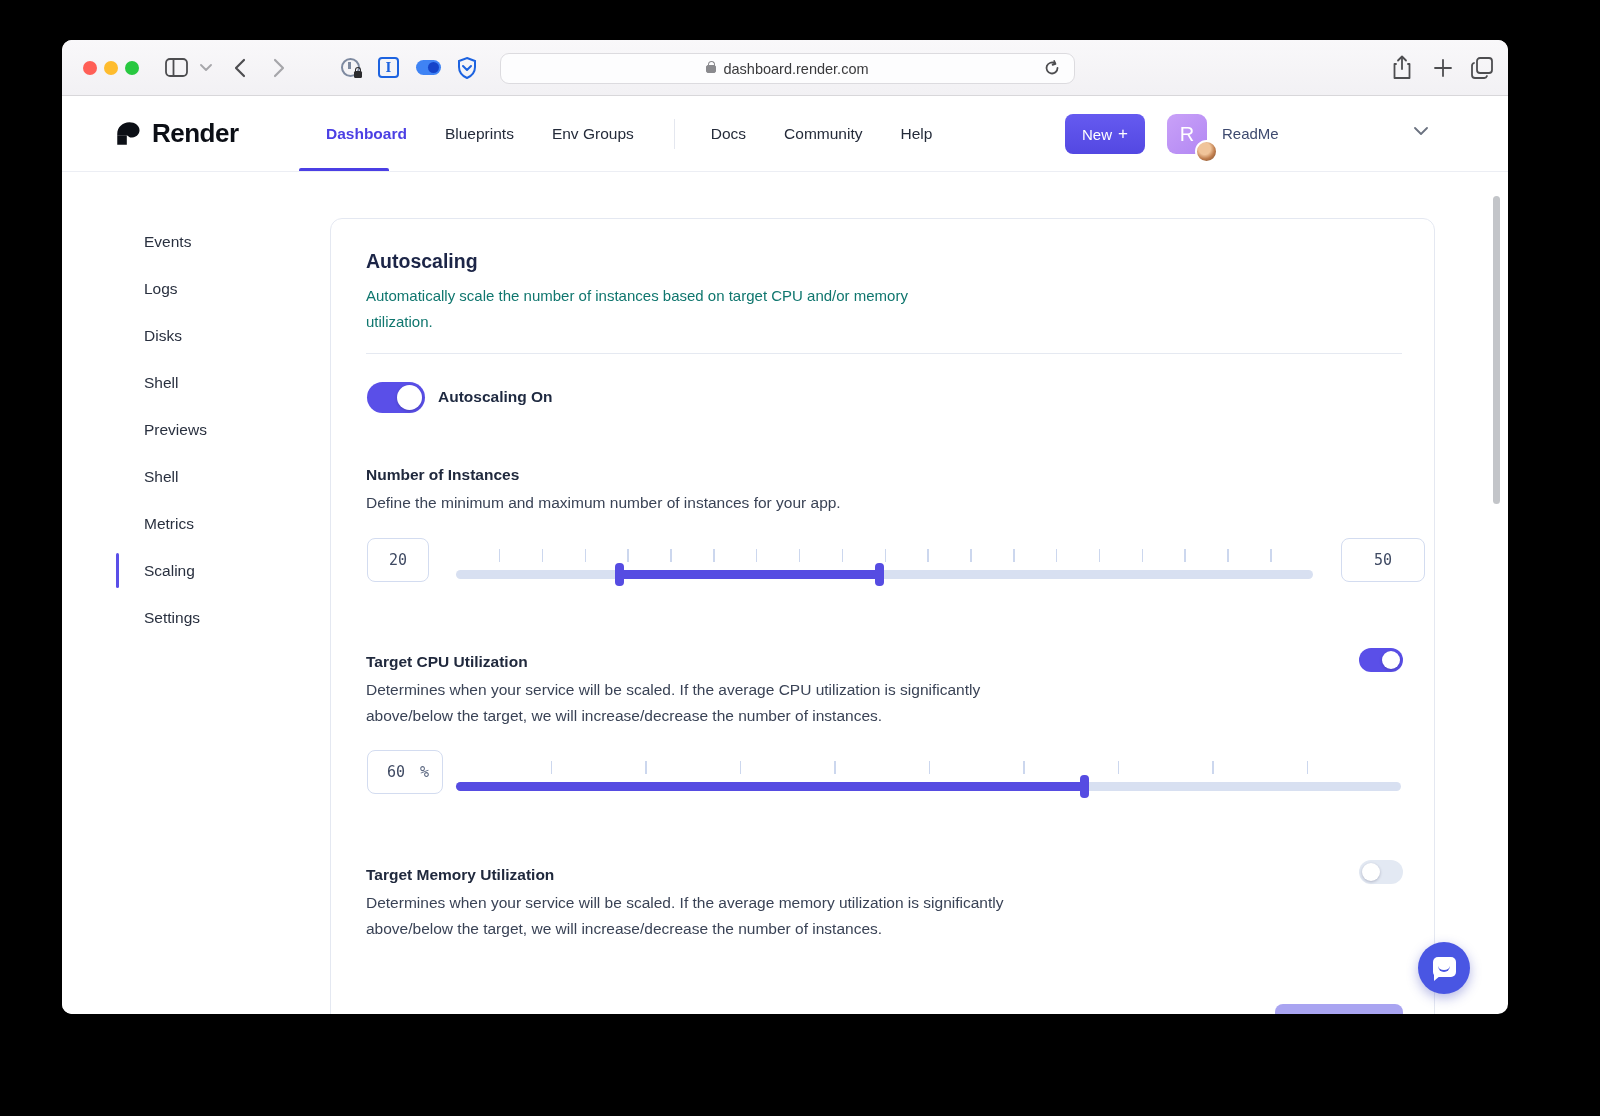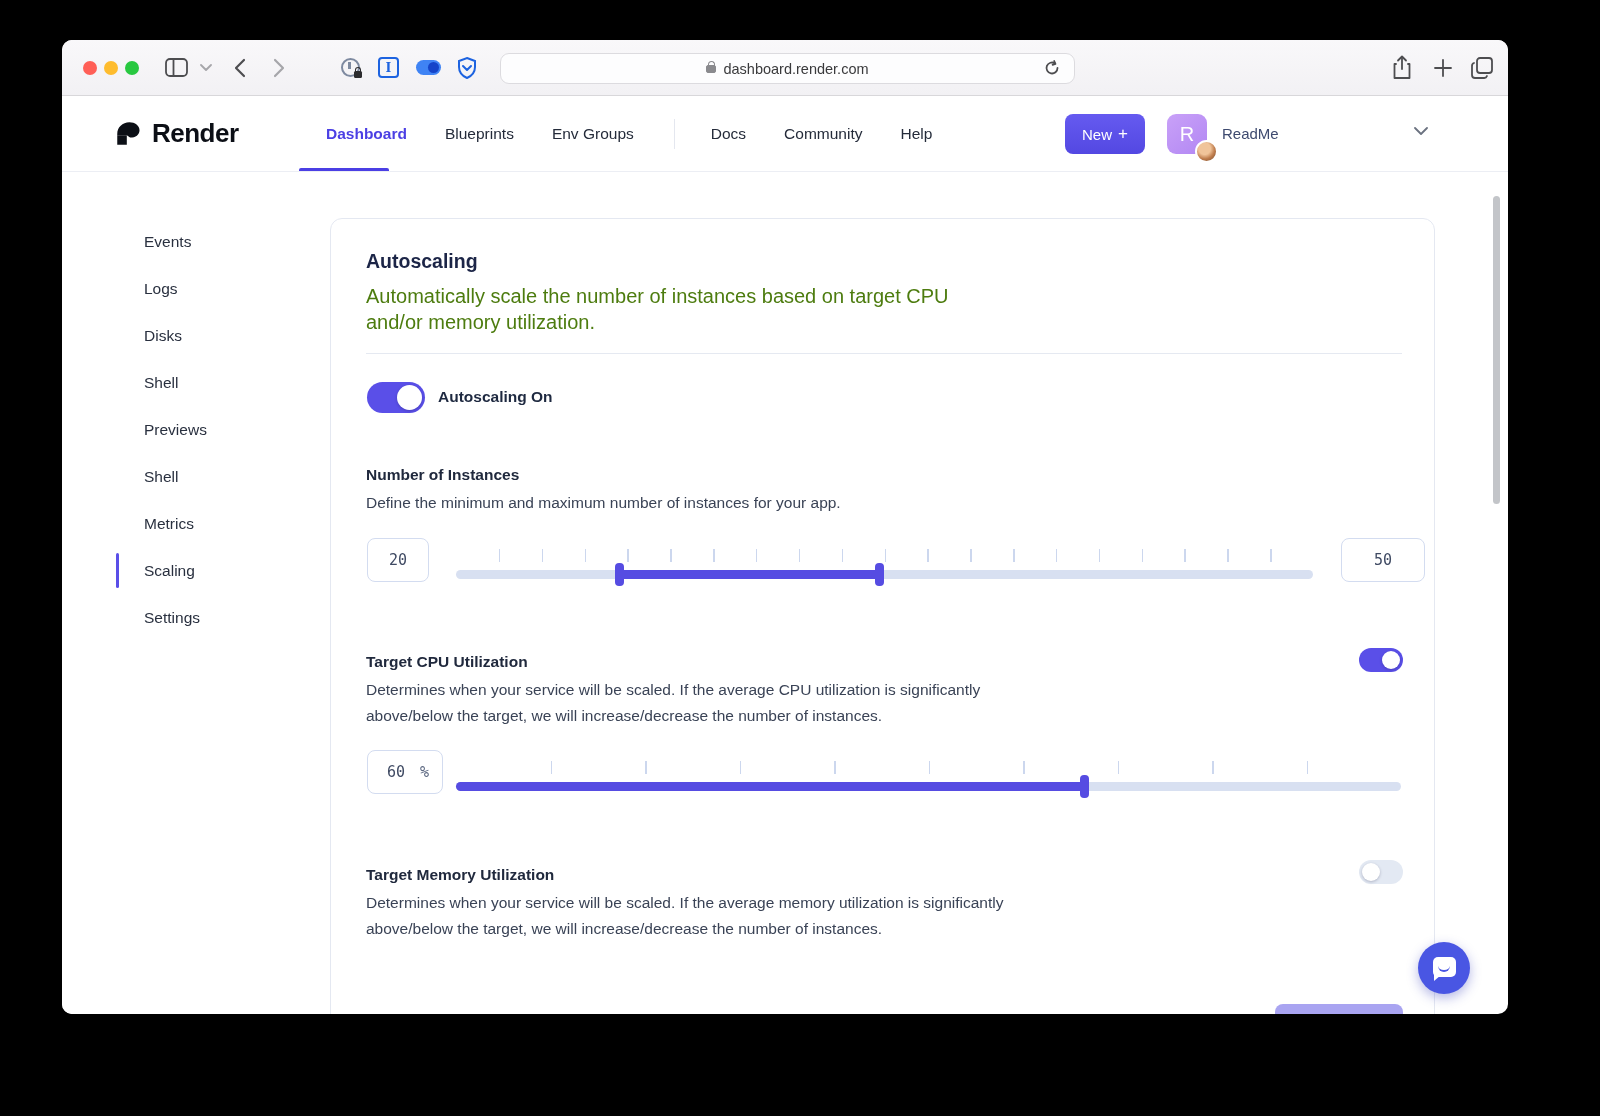--- a/index.html
+++ b/index.html
@@ -57,21 +57,21 @@
   .side-item { position:relative; height:47px; display:flex; align-items:center; padding-left:82px;
     font-size:15.5px; color:#29303f; cursor:pointer; }
   .side-item .active-bar { display:none; }
   .side-item.active .active-bar { display:block; position:absolute; left:54px; top:6px; width:3px; height:35px; background:#5a4fe8; border-radius:2px; }
   .side-list { padding-top:46px; }
 
   
   .card { position:absolute; left:268px; top:178px; width:1105px; height:840px;
     background:#fff; border:1px solid #e4e8f1; border-radius:12px; }
   .card h1 { position:absolute; left:35px; top:31px; font-size:19.5px; font-weight:600; color:#1c2547; }
-  .card .subtitle { position:absolute; left:35px; top:64px; max-width:590px; font-size:20px; line-height:26px; color:#4d7c0f; }
+  .card .subtitle { position:absolute; left:35px; top:64px; max-width:590px; font-size:15px; line-height:26px; color:#0f766e; }
   .hr { position:absolute; left:35px; top:134px; width:1036px; height:1px; background:#e5e9f1; }
 
   .toggle { border-radius:999px; position:relative; cursor:pointer; }
   .toggle .knob { position:absolute; background:#fff; border-radius:50%; box-shadow:0 1px 3px rgba(20,20,60,.25); }
   .toggle.on { background:#5a4fe8; }
   .toggle.off { background:#e3e9f3; }
   .toggle.big { position:absolute; left:36px; top:163px; width:58px; height:31px; }
   .toggle.big .knob { width:25px; height:25px; top:3px; right:3px; }
   .toggle.small { position:absolute; width:44px; height:24px; }
   .toggle.small.on .knob { width:18px; height:18px; top:3px; right:3px; }

